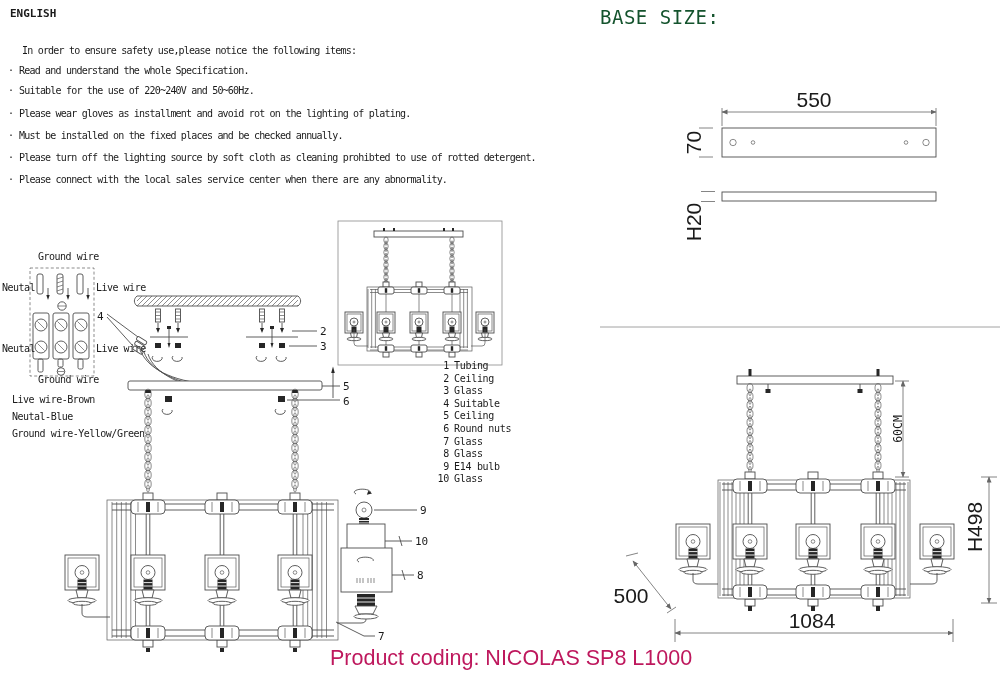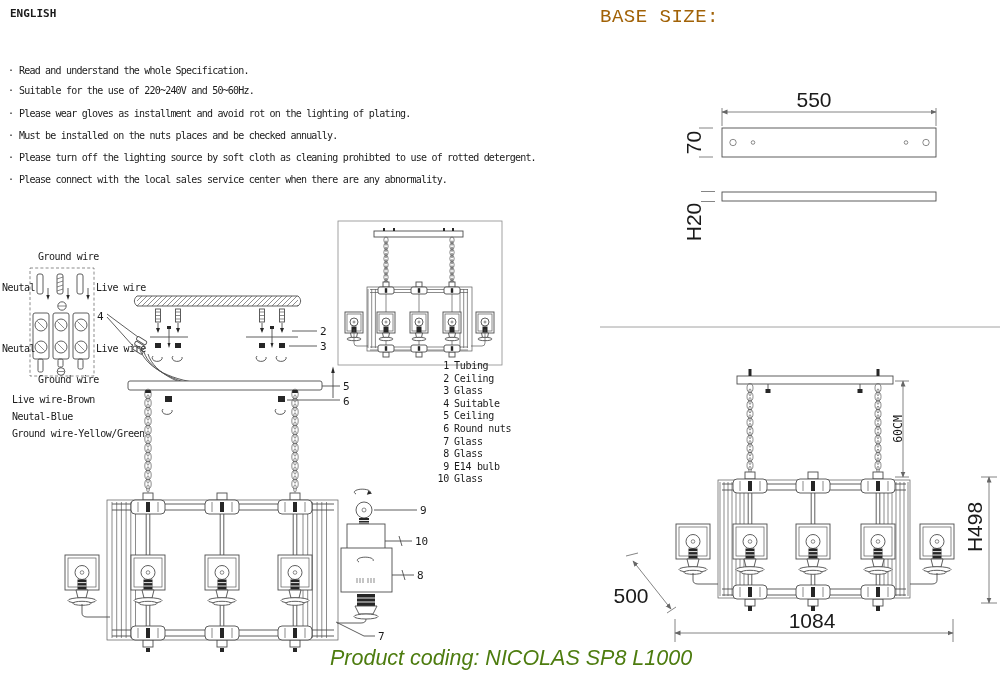--- a/index.html
+++ b/index.html
@@ -7,22 +7,22 @@
           font-family:"DejaVu Sans Mono",monospace;color:#1a1a1a;}
   .abs{position:absolute;}
   .mono10{font-size:10px;letter-spacing:-0.8px;white-space:nowrap;}
   .lang{font-size:11px;font-weight:bold;letter-spacing:0;}
   .title{font-size:13px;letter-spacing:-0.3px;text-align:center;width:530px;}
   .srow{left:8px;display:flex;}
   .bullet{display:inline-block;width:11px;}
   .parts{left:437px;top:360px;font-size:10px;letter-spacing:-0.3px;line-height:12.6px;}
   .prow{white-space:nowrap;}
   .pnum{display:inline-block;width:12px;text-align:right;margin-right:5px;}
-  .heading{font-size:19px;letter-spacing:0.5px;color:#a16207;white-space:nowrap;font-family:Liberation Mono, monospace;}
-  .footer{font-family:"Liberation Sans",sans-serif;font-size:21.5px;color:#4d7c0f;white-space:nowrap;font-style:italic;}
+  .heading{font-size:19px;letter-spacing:0.5px;color:#14532d;white-space:nowrap;}
+  .footer{font-family:"Liberation Sans",sans-serif;font-size:21.5px;color:#be185d;white-space:nowrap;}
   svg{position:absolute;left:0;top:0;}
   .ln{stroke:#4d4d4d;stroke-width:0.9;fill:none;}
   .lnw{stroke:#4d4d4d;stroke-width:0.9;fill:#fff;}
   .thin{stroke:#5a5a5a;stroke-width:0.7;fill:none;}
   .fillk{fill:#262626;stroke:none;}
   .dimln{stroke:#777;stroke-width:0.9;fill:none;}
   .gray{stroke:#8a8a8a;stroke-width:0.8;fill:none;}
   .svgtxt{font-family:"DejaVu Sans Mono",monospace;fill:#1a1a1a;}
   .lbl{font-size:10px;letter-spacing:-0.5px;}
   .num{font-size:11px;}
@@ -637,36 +637,37 @@
       <text x="631" y="603" text-anchor="middle" class="dimtxt">500</text>
 
       <line x1="675" y1="619" x2="675" y2="642" class="dimln"></line>
       <line x1="953" y1="619" x2="953" y2="642" class="dimln"></line>
       <line x1="675" y1="633" x2="953" y2="633" class="dimln" marker-start="url(#arr)" marker-end="url(#arr)"></line>
       <text x="812" y="628" text-anchor="middle" class="dimtxt">1084</text>
     </g>
   </svg>
 
   <div class="abs lang" style="left:10px;top:7px;">ENGLISH</div>
+  <div class="abs mono10" style="left:22px;top:45px;">In order to ensure safety use,please notice the following items:</div>
 
   <div class="abs srow mono10" style="top:65px;">
       <span class="bullet">·</span>
       <span>Read and understand the whole Specification.</span>
     </div>
   <div class="abs srow mono10" style="top:85px;">
       <span class="bullet">·</span>
       <span>Suitable for the use of 220~240V and 50~60Hz.</span>
     </div>
   <div class="abs srow mono10" style="top:108px;">
       <span class="bullet">·</span>
       <span>Please wear gloves as installment and avoid rot on the lighting of plating.</span>
     </div>
   <div class="abs srow mono10" style="top:130px;">
       <span class="bullet">·</span>
-      <span>Must be installed on the nuts places and be checked annually.</span>
+      <span>Must be installed on the fixed places and be checked annually.</span>
     </div>
   <div class="abs srow mono10" style="top:152px;">
       <span class="bullet">·</span>
       <span>Please turn off the lighting source by soft cloth as cleaning prohibted to use of rotted detergent.</span>
     </div>
   <div class="abs srow mono10" style="top:174px;">
       <span class="bullet">·</span>
       <span>Please connect with the local sales service center when there are any abnormality.</span>
     </div>
 

